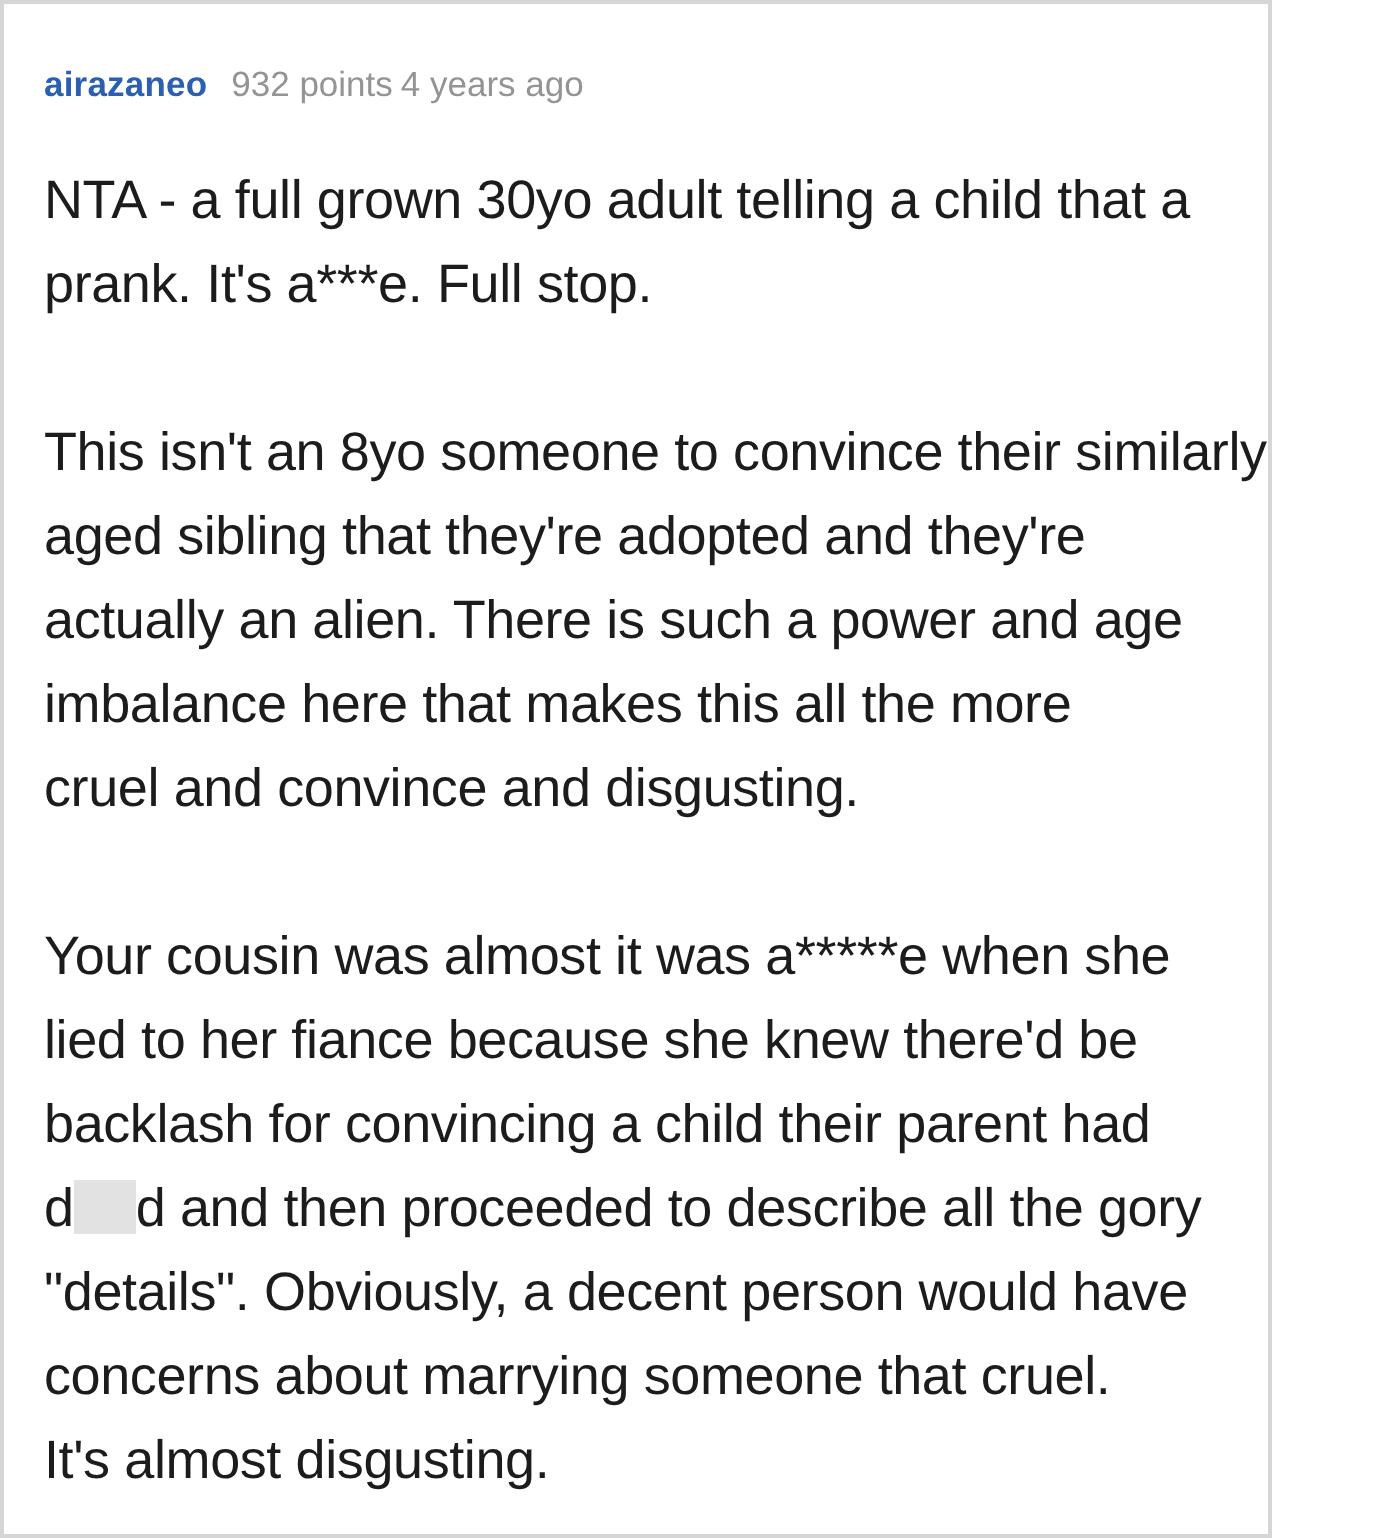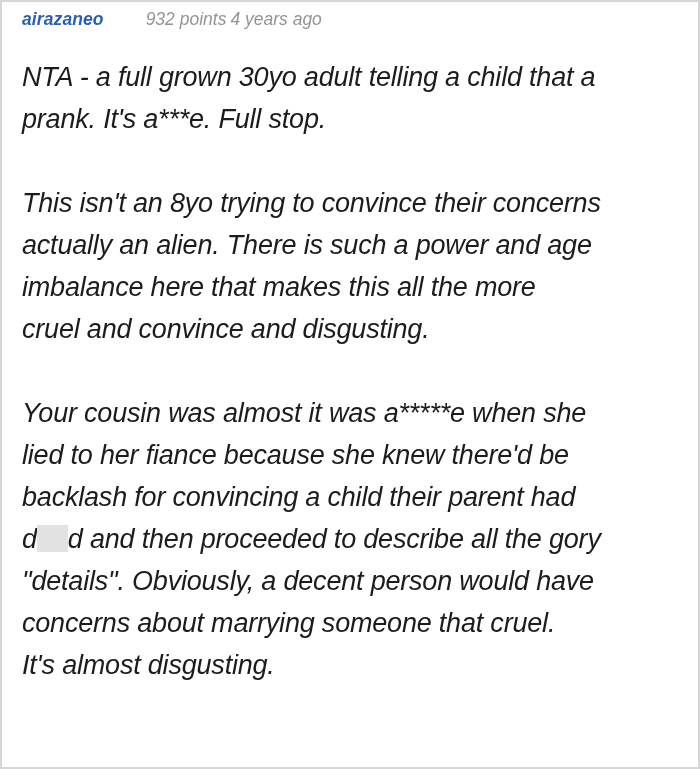--- a/index.html
+++ b/index.html
@@ -11,46 +11,45 @@
   }
   * { margin: 0; padding: 0; box-sizing: border-box; }
   html, body { background: #ffffff; }
   body {
     font-family: "Liberation Sans", "DejaVu Sans", sans-serif;
     width: 700px;
     height: 769px;
     overflow: hidden;
   }
   .card {
-    width: 700px;
+    width: 636px;
     height: 769px;
     background: #ffffff;
     border: 2px solid var(--border);
-    padding: 7px 18px 0 20px;
+    padding: 30px 18px 0 20px;
     overflow: hidden;
-    font-style: italic;
   }
   .header {
     display: flex;
     align-items: baseline;
     line-height: 20px;
     white-space: nowrap;
   }
   .author {
     color: var(--blue);
     font-weight: bold;
     font-size: 17.5px;
     letter-spacing: 0.1px;
     cursor: pointer;
   }
   .meta {
     color: var(--meta);
     font-size: 17.5px;
   }
-  .meta.points { margin-left: 42px; }
+  .meta.points { margin-left: 12px; }
   .meta.time { margin-left: 4px; }
   .body {
     margin-top: 27px;
     color: var(--text);
     font-size: 27px;
     letter-spacing: -0.2px;
   }
   .paragraph { margin-bottom: 42px; }
   .paragraph:last-child { margin-bottom: 0; }
   .line {
@@ -74,21 +73,22 @@
     <span class="author">airazaneo</span>
     <span class="meta points">932 points</span>
     <span class="meta time">4 years ago</span>
   </div>
   <div class="body" id="comment-body">
       <div class="paragraph">
         <div class="line"><span>NTA - a full grown 30yo adult telling a child that a</span></div>
         <div class="line"><span>prank. It's a***e. Full stop.</span></div>
       </div>
       <div class="paragraph">
-        <div class="line"><span>This isn't an 8yo trying to convince their concerns</span></div>
+        <div class="line"><span>This isn't an 8yo someone to convince their similarly</span></div>
+        <div class="line"><span>aged sibling that they're adopted and they're</span></div>
         <div class="line"><span>actually an alien. There is such a power and age</span></div>
         <div class="line"><span>imbalance here that makes this all the more</span></div>
         <div class="line"><span>cruel and convince and disgusting.</span></div>
       </div>
       <div class="paragraph">
         <div class="line"><span>Your cousin was almost it was a*****e when she</span></div>
         <div class="line"><span>lied to her fiance because she knew there'd be</span></div>
         <div class="line"><span>backlash for convincing a child their parent had</span></div>
         <div class="line"><span>d</span><span class="censor"></span><span>d and then proceeded to describe all the gory</span></div>
         <div class="line"><span>"details". Obviously, a decent person would have</span></div>

